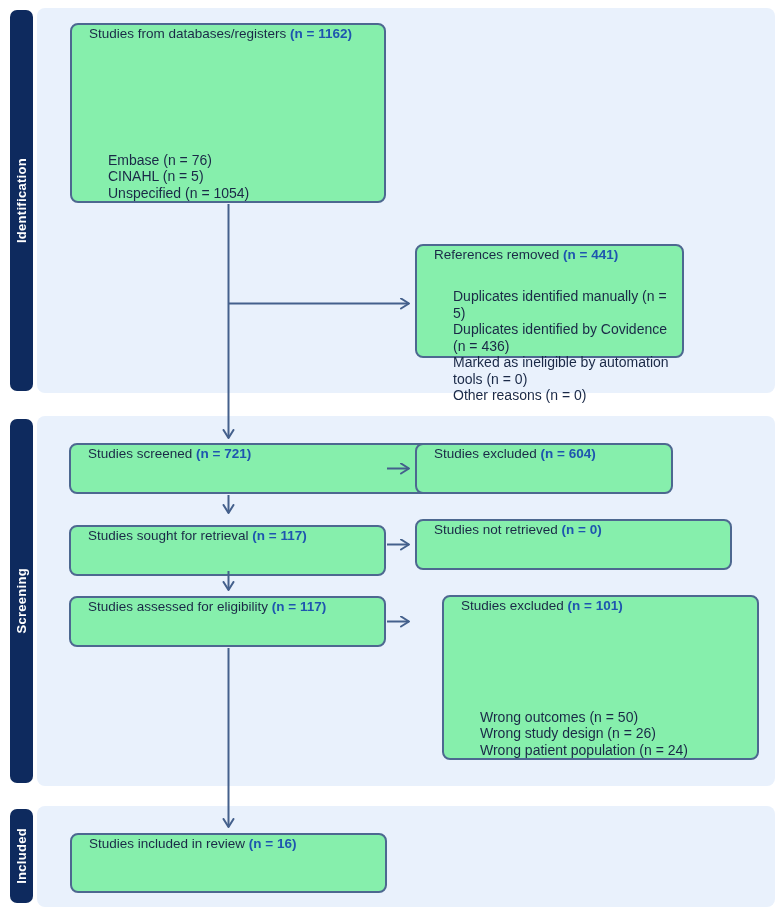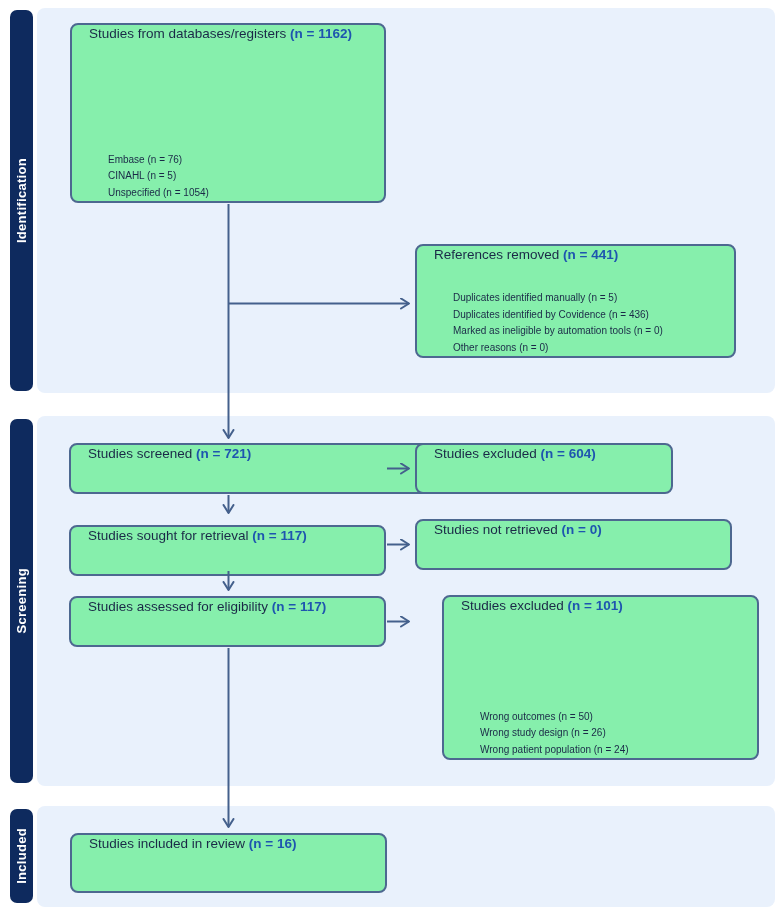--- a/index.html
+++ b/index.html
@@ -70,26 +70,26 @@
   .node .count {
     color: #1e55af;
     font-weight: bold;
   }
   .node ul {
     list-style: none;
     margin: 1px 0 0 0;
     padding: 0 0 0 19px;
   }
   .node li {
-    font-size: 10px;
+    font-size: 14px;
     line-height: 16.5px;
   }
 
   .box-databases            { left: 70px;  top: 23px;  width: 316px; height: 180px; }
-  .box-references-removed   { left: 415px; top: 244px; width: 321px; height: 114px; }
+  .box-references-removed   { left: 415px; top: 244px; width: 269px; height: 114px; gap: 24px; }
   .box-screened             { left: 69px;  top: 443px; width: 382px; height: 51px; }
   .box-excluded-screening   { left: 415px; top: 443px; width: 258px; height: 51px; }
   .box-sought               { left: 69px;  top: 525px; width: 317px; height: 51px; }
   .box-not-retrieved        { left: 415px; top: 519px; width: 317px; height: 51px; }
   .box-assessed             { left: 69px;  top: 596px; width: 317px; height: 51px; }
   .box-excluded-eligibility { left: 415px; top: 595px; width: 317px; height: 165px; margin-left: 27px; }
   .box-included             { left: 70px;  top: 833px; width: 317px; height: 60px; }
 
   .arrow-layer {
     position: absolute;

